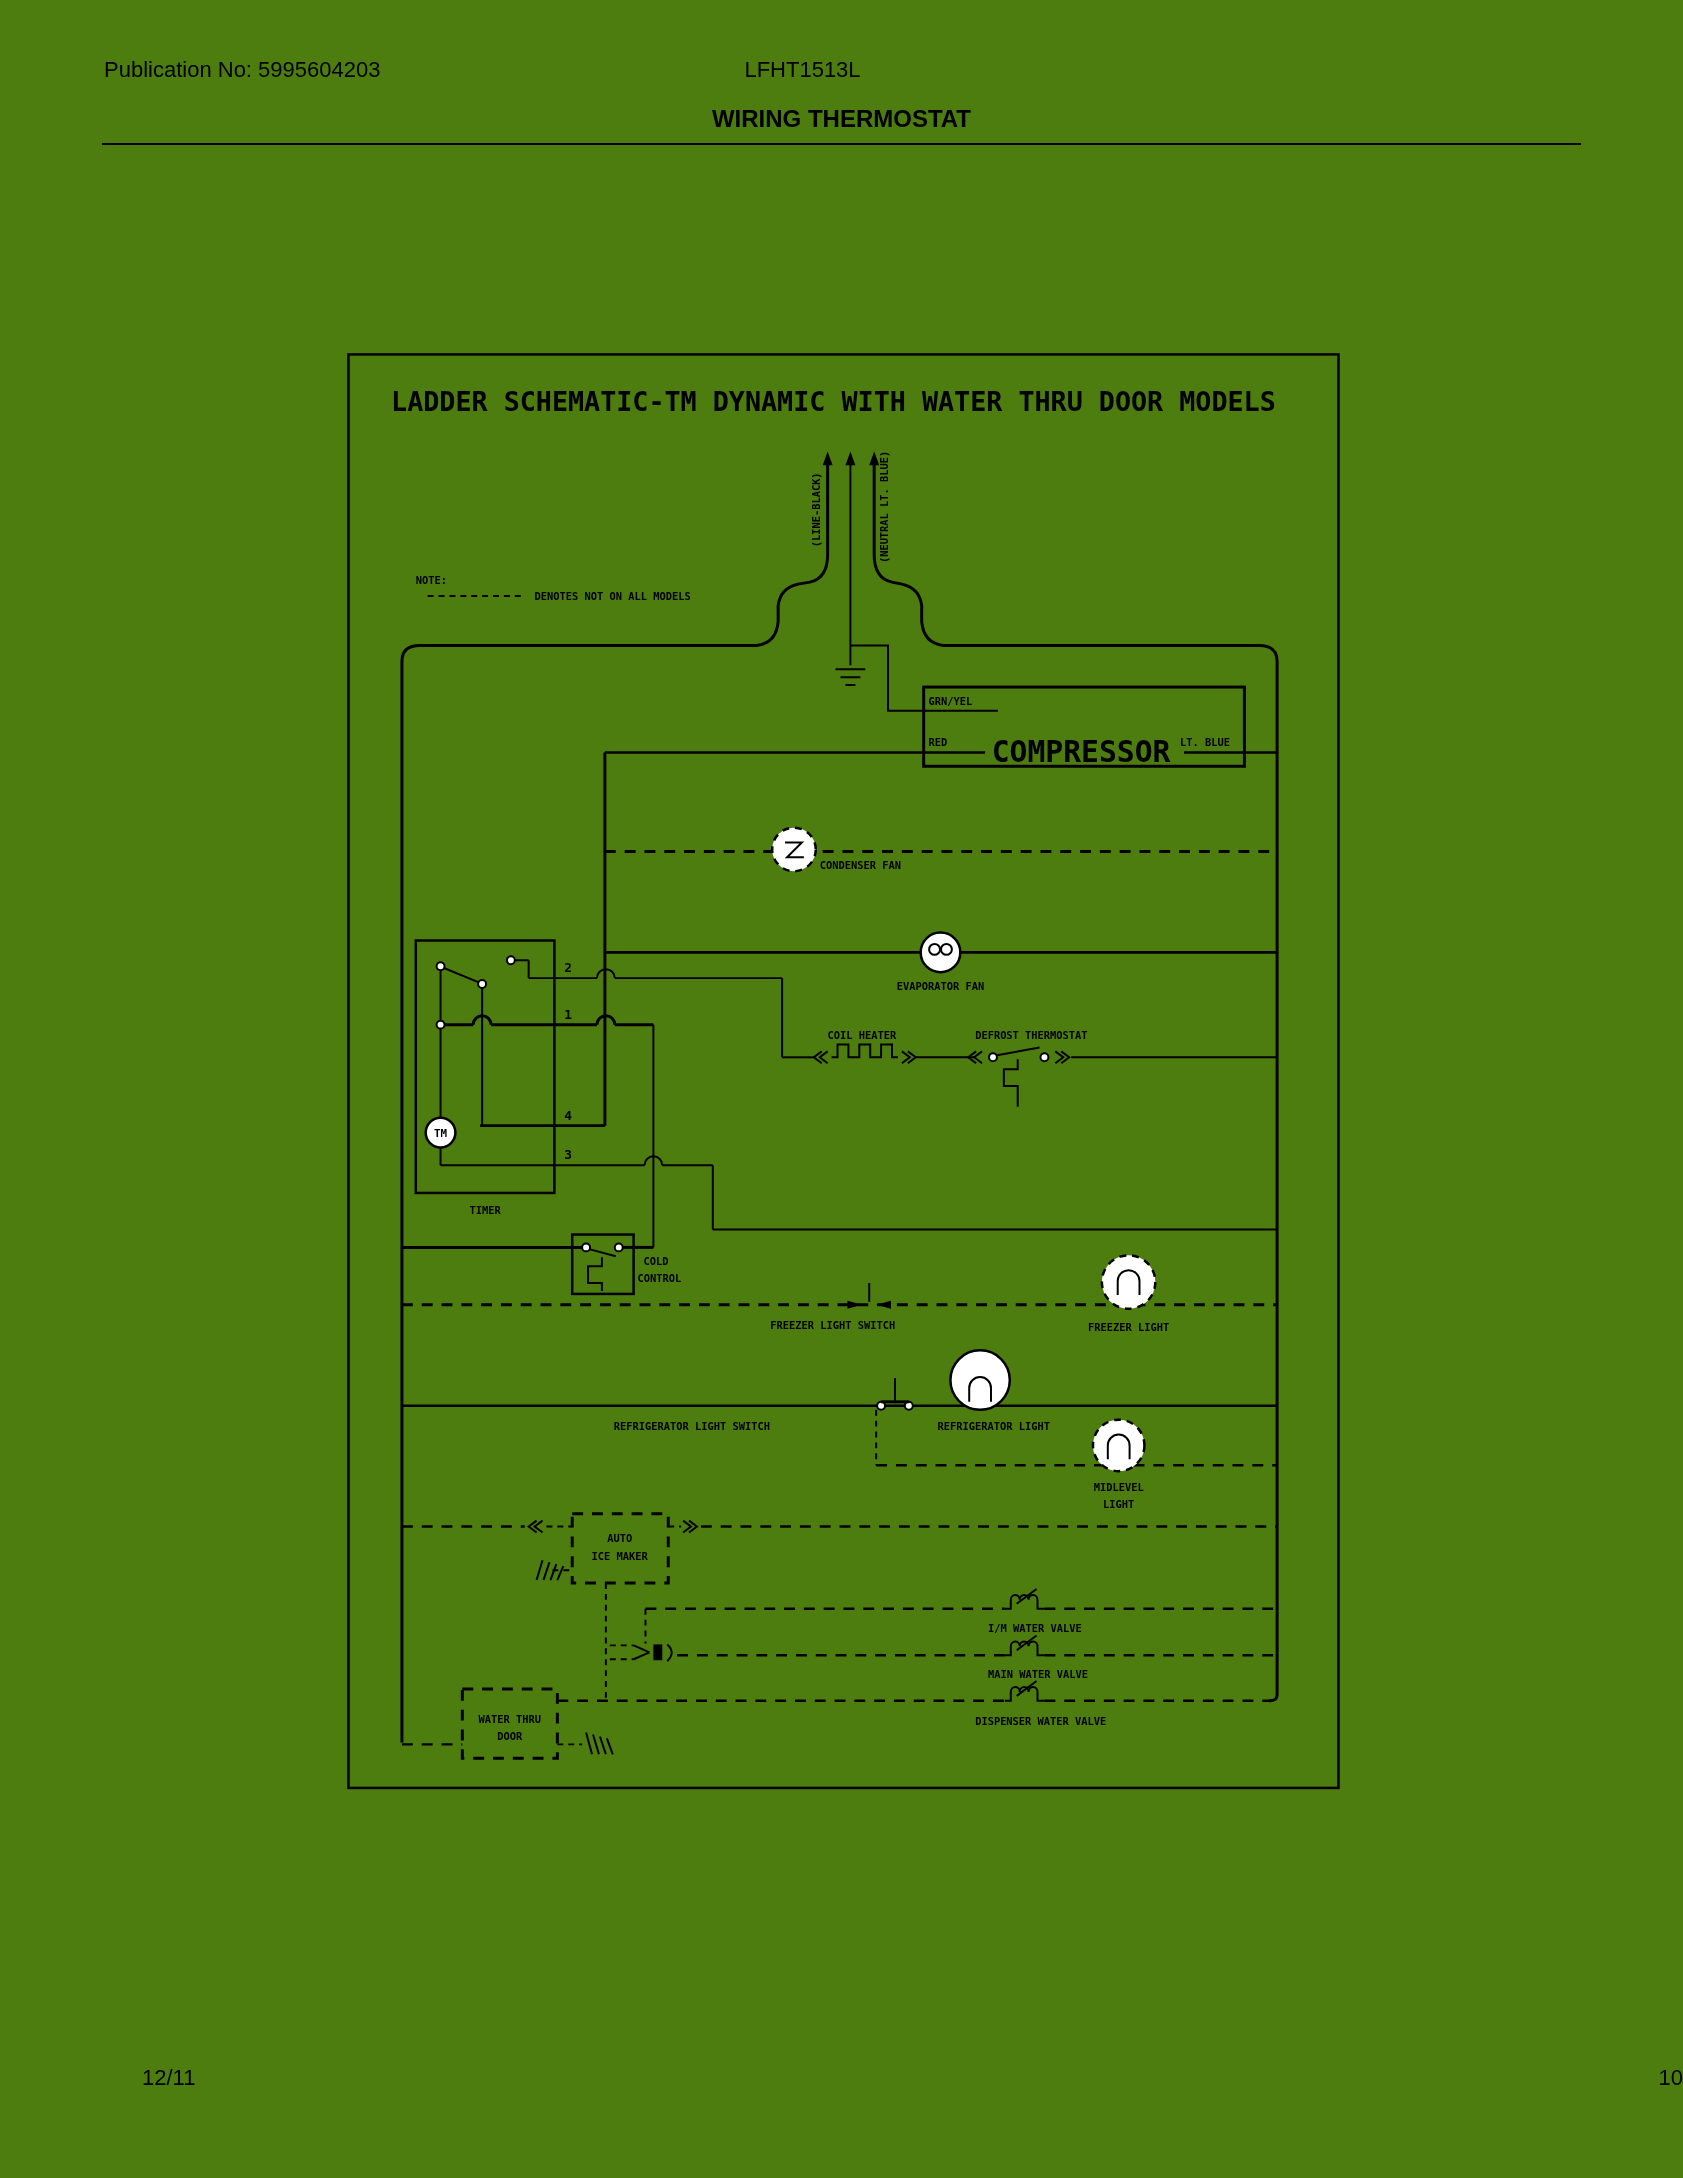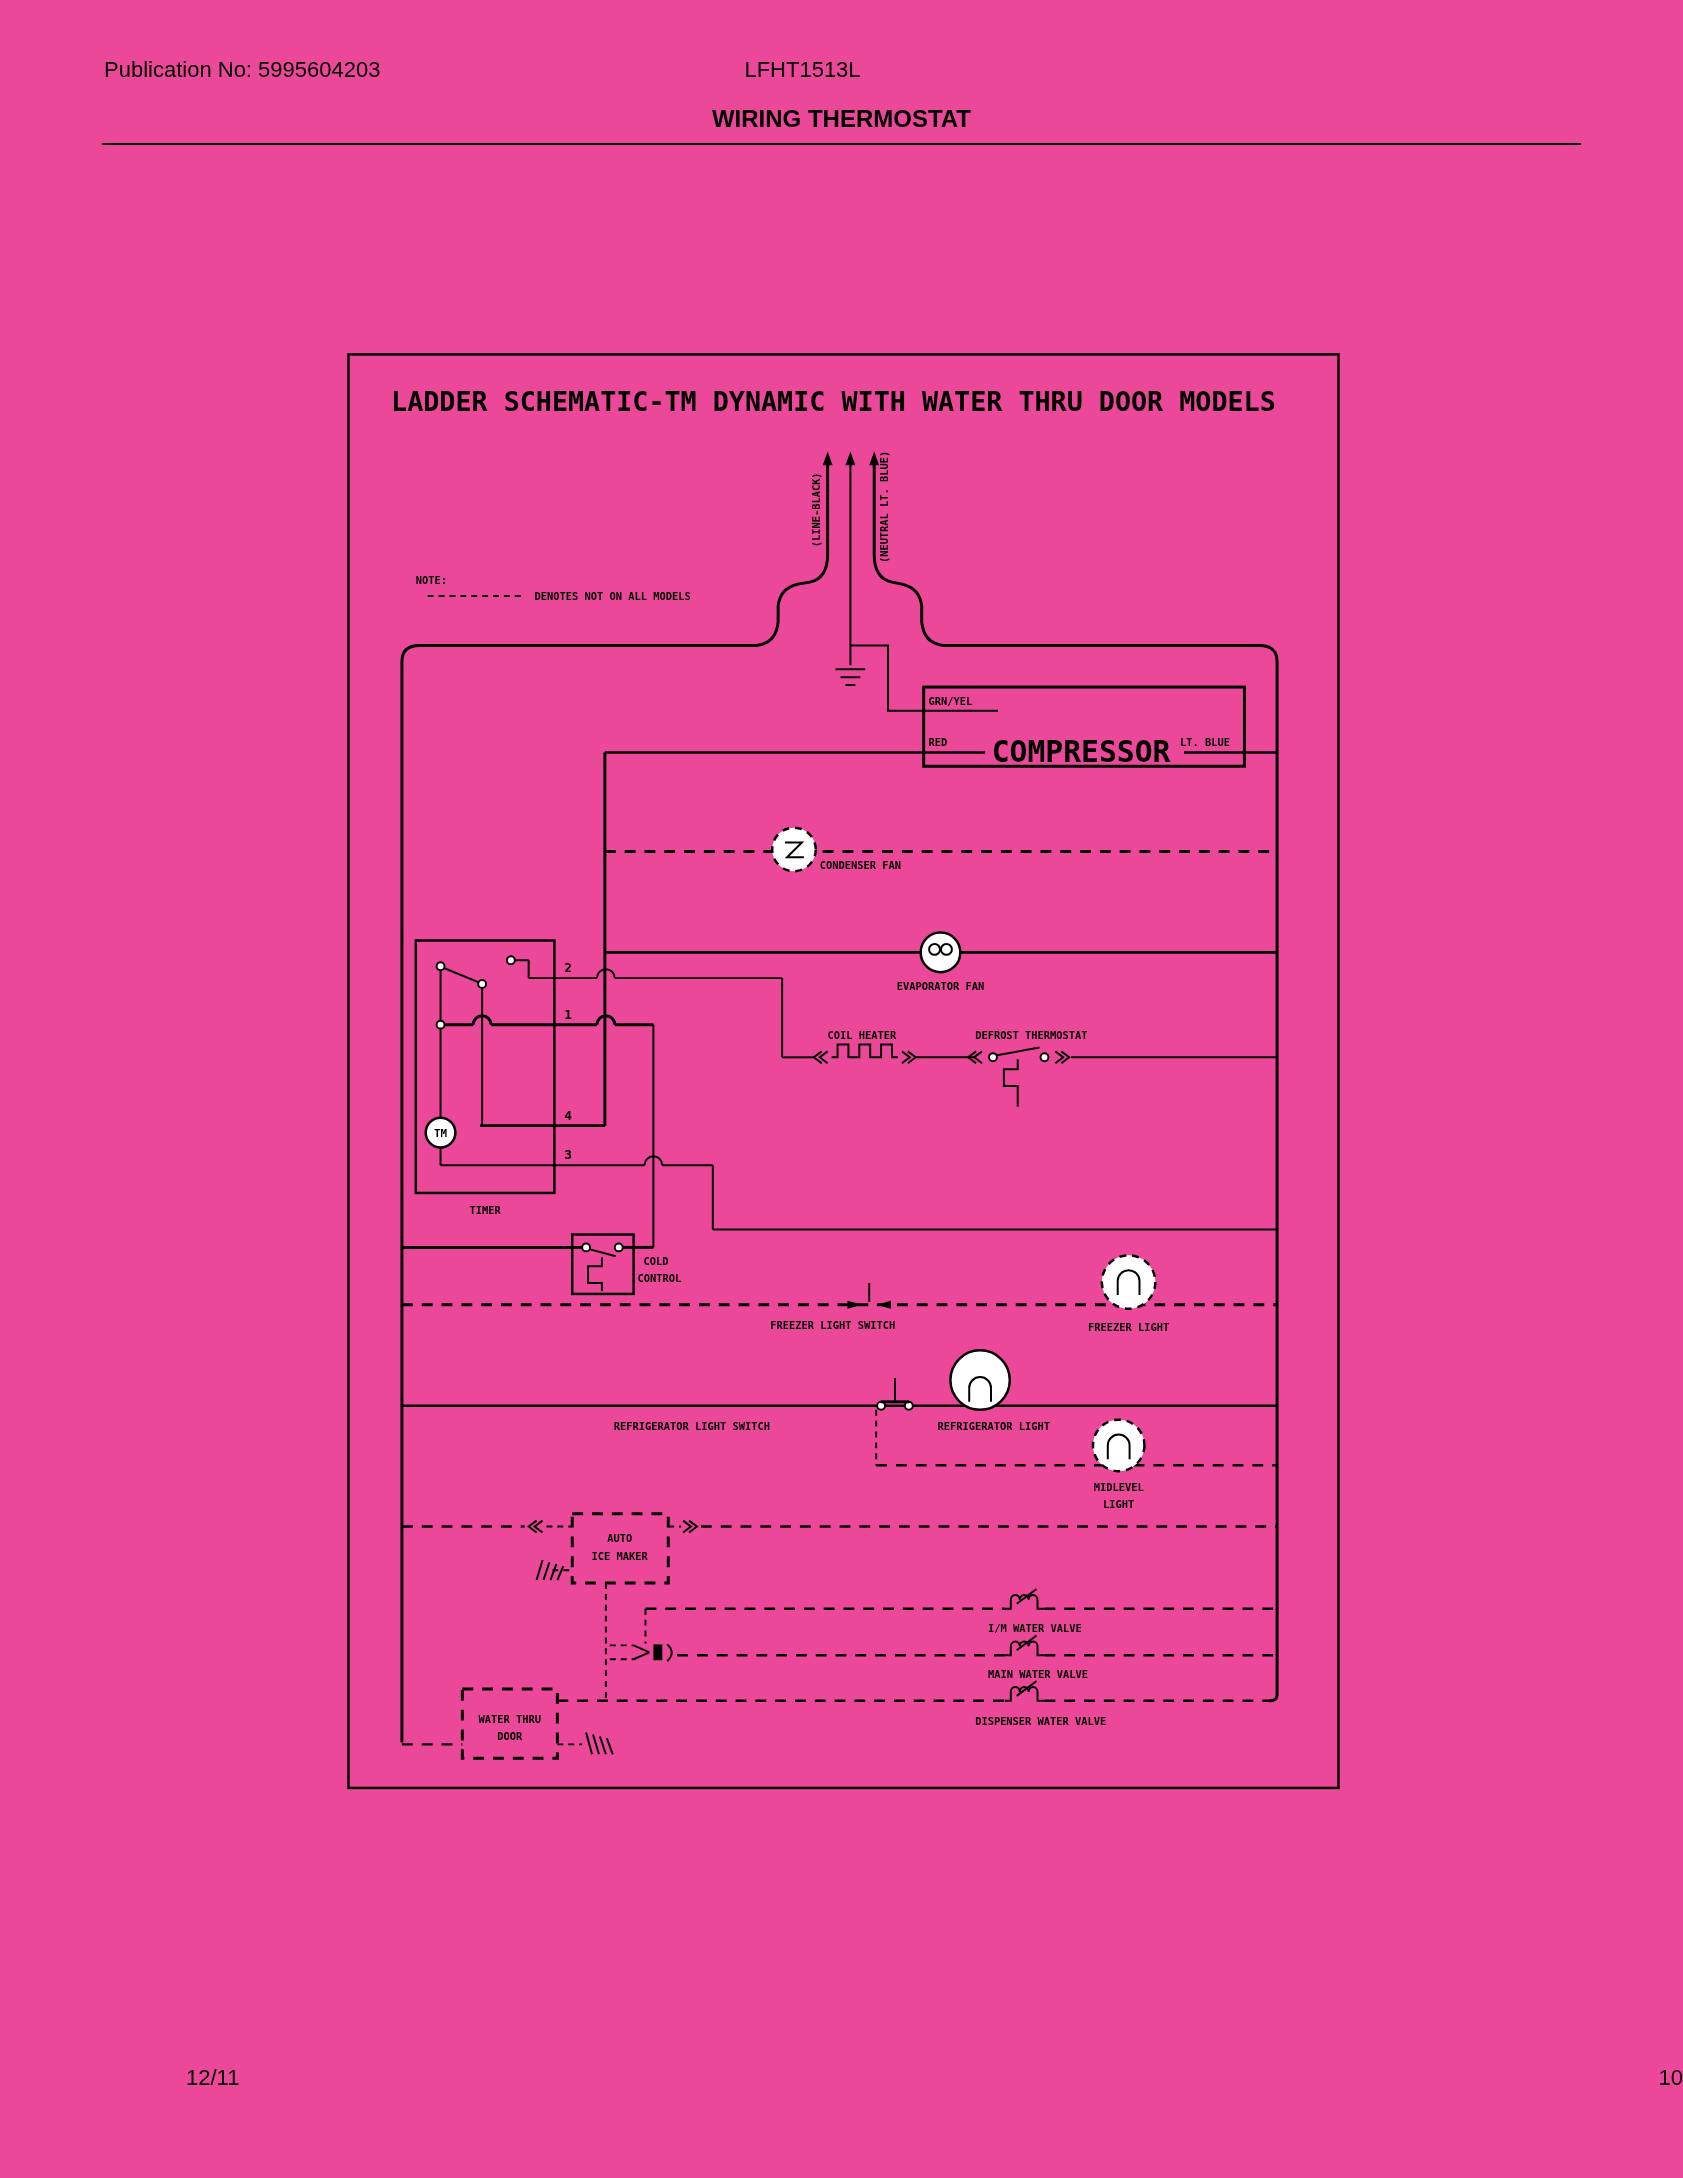--- a/index.html
+++ b/index.html
@@ -1,22 +1,22 @@
 <!DOCTYPE html>
 <html><head>
 <meta charset="utf-8">
 <style>
   html,body{margin:0;padding:0;background:#fff;}
-  .page{position:relative;width:1683px;height:2178px;background:#ec4899;overflow:hidden;
+  .page{position:relative;width:1683px;height:2178px;background:#4d7c0f;overflow:hidden;
         font-family:"Liberation Sans", sans-serif;color:#000;}
   .hdr-pub{position:absolute;left:104px;top:57px;font-size:22px;}
   .hdr-model{position:absolute;left:0;top:57px;width:1605px;text-align:center;font-size:22px;}
   .hdr-title{position:absolute;left:0;top:105px;width:1683px;text-align:center;font-size:24px;font-weight:bold;}
   .hdr-rule{position:absolute;left:102px;top:143px;width:1479px;height:0;border-top:2px solid #000;}
-  .ftr-date{position:absolute;left:142px;top:2065px;font-size:22px;margin-left:44px;}
+  .ftr-date{position:absolute;left:142px;top:2065px;font-size:22px;}
   .ftr-page{position:absolute;left:0;top:2065px;width:1683px;text-align:right;font-size:22px;}
   svg{position:absolute;left:0;top:0;}
   svg text{fill:#000;font-family:"DejaVu Sans Mono", monospace;font-weight:bold;}
   .ttl{font-size:27px;}
   .big{font-size:30px;}
   .lbl{font-size:10.5px;}
   .num{font-size:13px;}
   .tm{font-size:11px;}
   .vlbl{font-size:10.5px;}
   .w2{stroke:#000;stroke-width:2;fill:none;}

